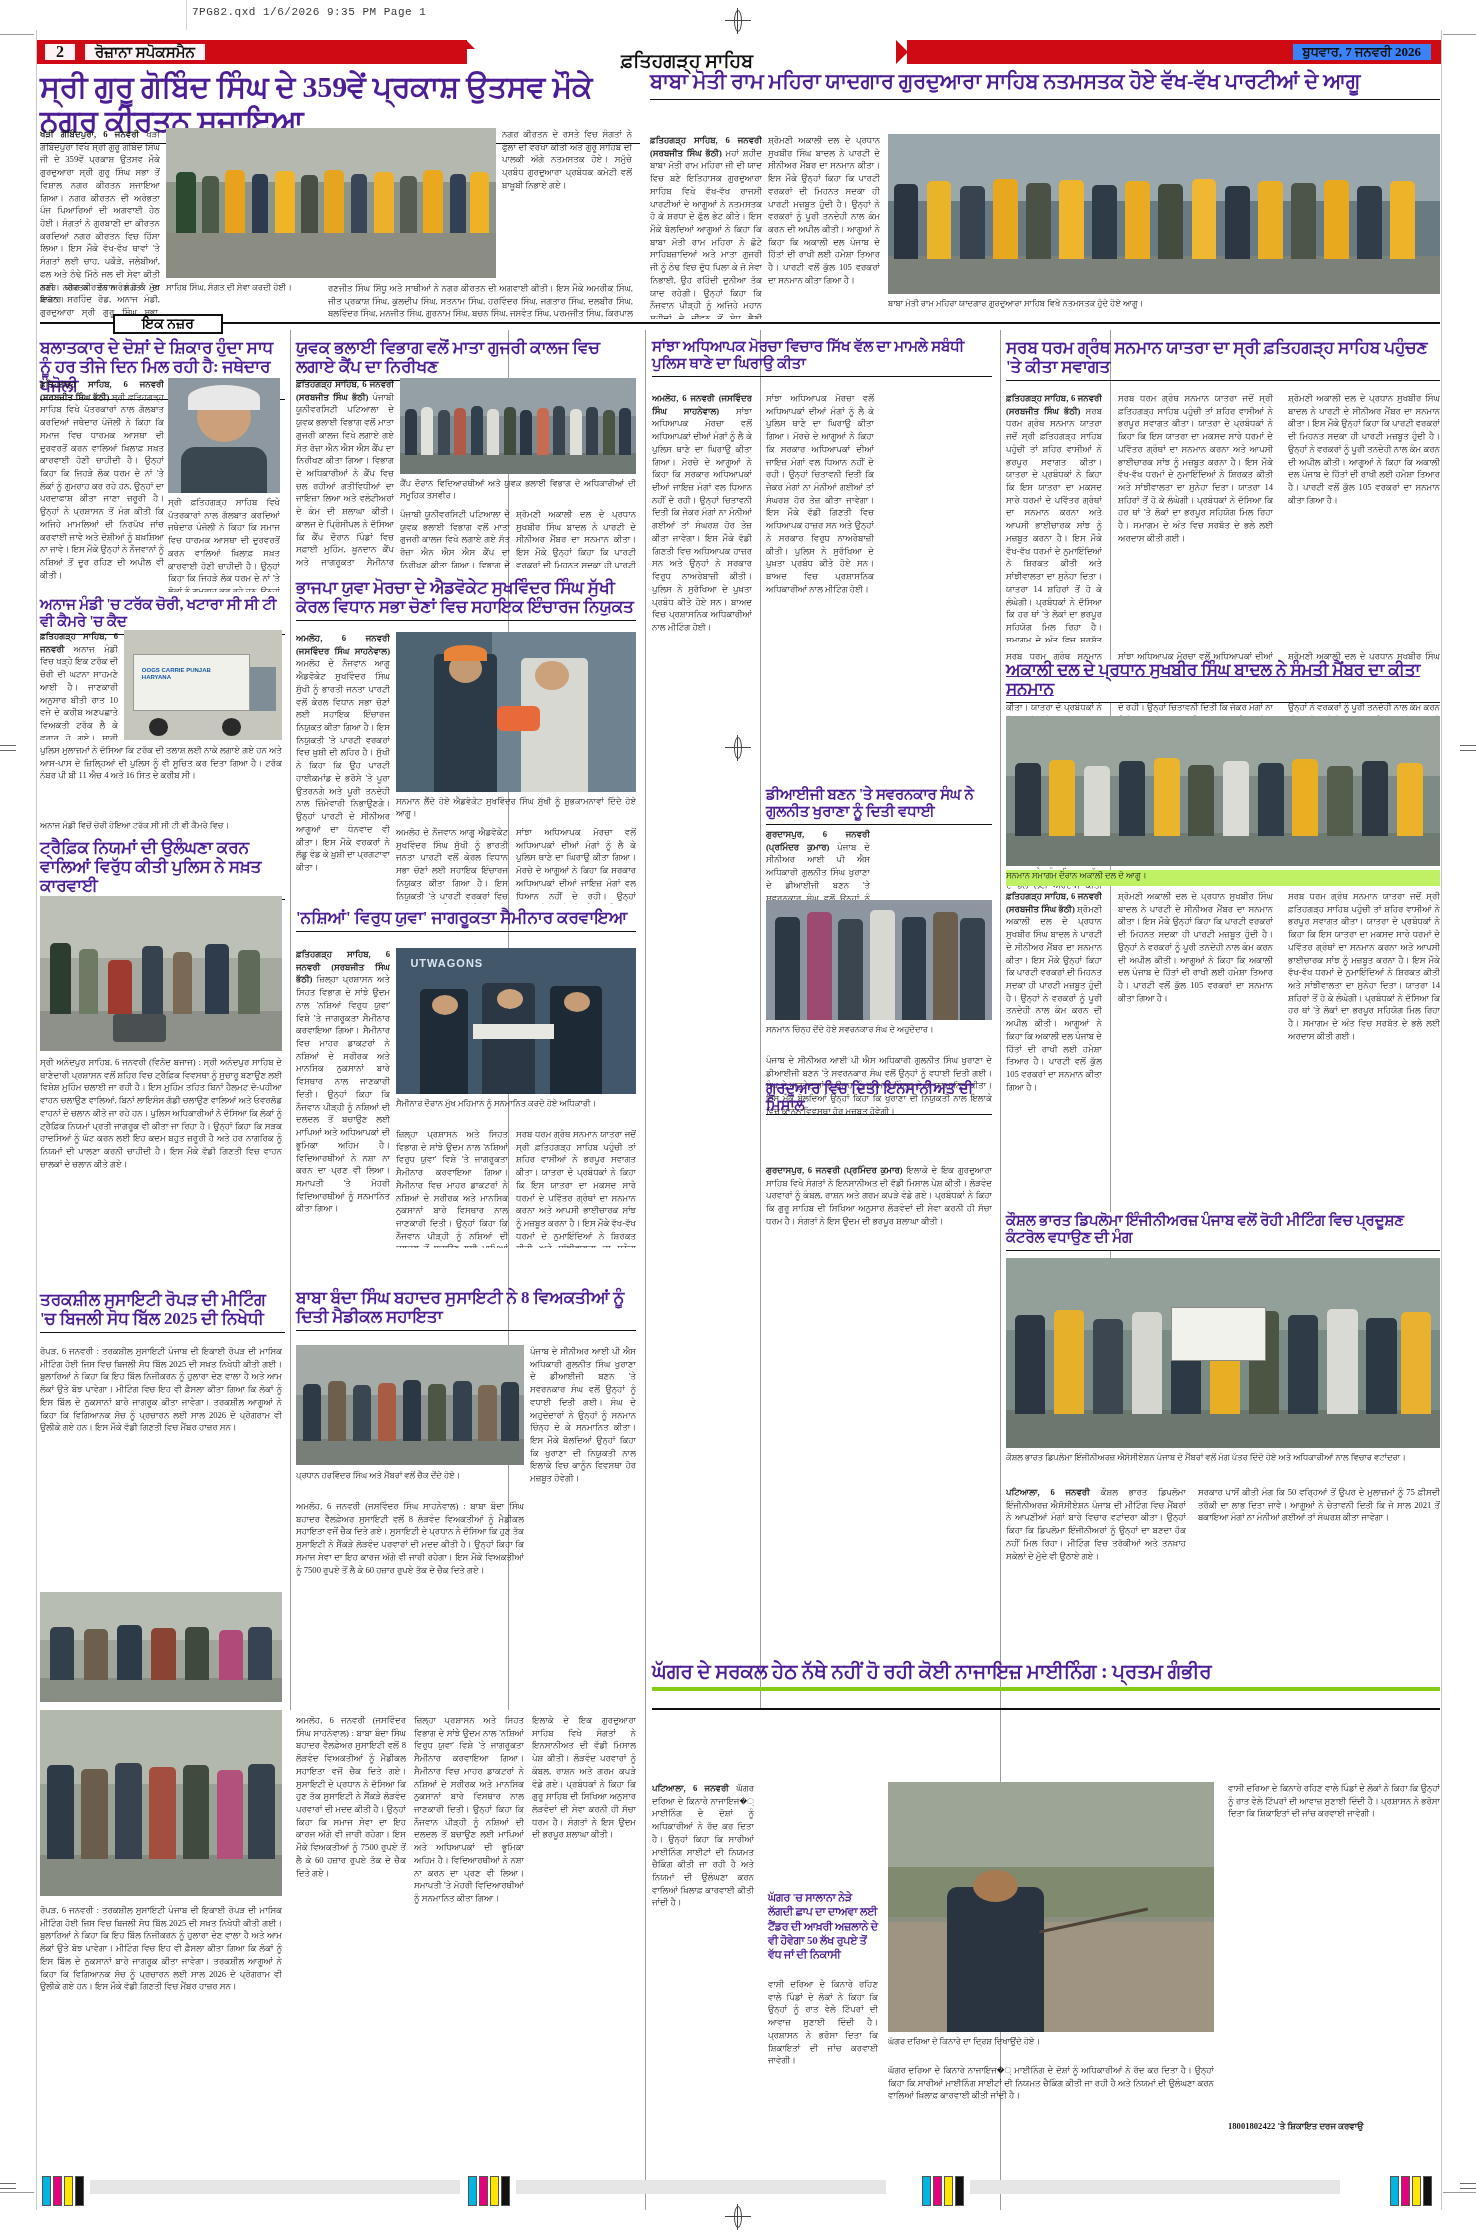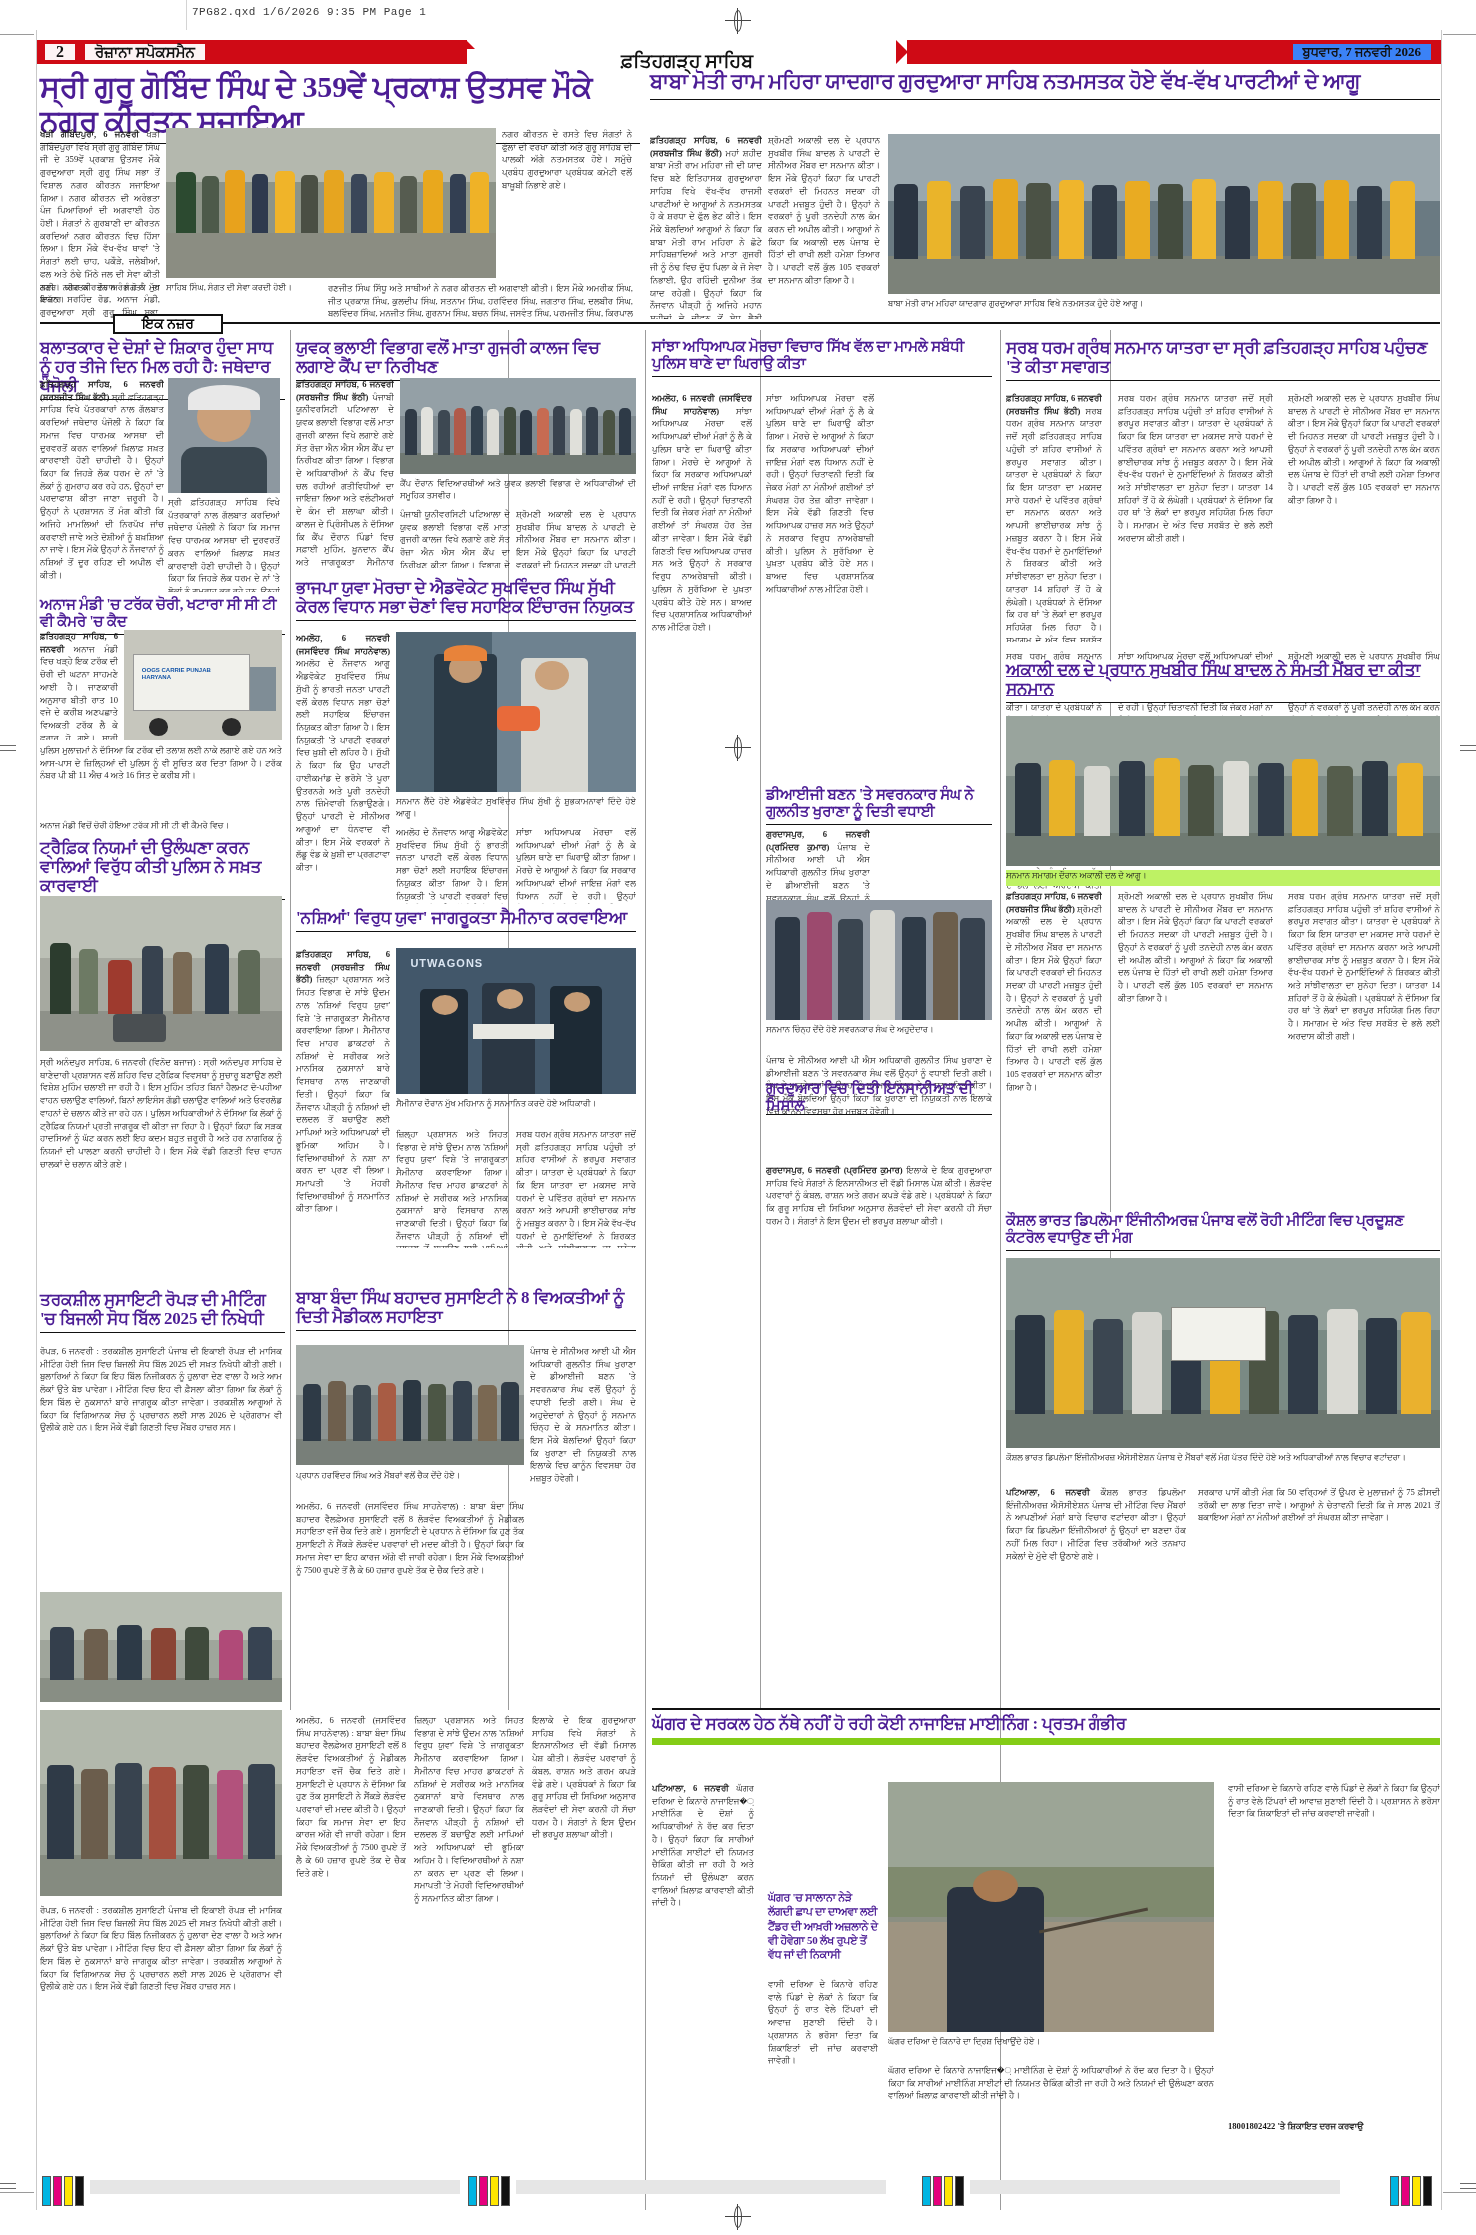--- a/index.html
+++ b/index.html
@@ -478,21 +478,21 @@
   <div style="position:absolute;left:38%;top:26%;width:22%;height:28%;background:#f2f2ec;border:1px solid #8a8a84;"></div>
 </div>
 <div class="caption" style="position:absolute; left:1006px; top:1452px; width:434px; height:30px; background:#fff; z-index:4;">ਕੌਸ਼ਲ ਭਾਰਤ ਡਿਪਲੋਮਾ ਇੰਜੀਨੀਅਰਜ਼ ਐਸੋਸੀਏਸ਼ਨ ਪੰਜਾਬ ਦੇ ਮੈਂਬਰਾਂ ਵਲੋਂ ਮੰਗ ਪੱਤਰ ਦਿੰਦੇ ਹੋਏ ਅਤੇ ਅਧਿਕਾਰੀਆਂ ਨਾਲ ਵਿਚਾਰ ਵਟਾਂਦਰਾ।</div>
 <div class="body-txt" style="position:absolute; left:1006px; top:1486px; width:180px; height:156px; background:#fff; z-index:4;">
   <b>ਪਟਿਆਲਾ, 6 ਜਨਵਰੀ</b>
   <span>ਕੌਸ਼ਲ ਭਾਰਤ ਡਿਪਲੋਮਾ ਇੰਜੀਨੀਅਰਜ਼ ਐਸੋਸੀਏਸ਼ਨ ਪੰਜਾਬ ਦੀ ਮੀਟਿੰਗ ਵਿਚ ਮੈਂਬਰਾਂ ਨੇ ਆਪਣੀਆਂ ਮੰਗਾਂ ਬਾਰੇ ਵਿਚਾਰ ਵਟਾਂਦਰਾ ਕੀਤਾ। ਉਨ੍ਹਾਂ ਕਿਹਾ ਕਿ ਡਿਪਲੋਮਾ ਇੰਜੀਨੀਅਰਾਂ ਨੂੰ ਉਨ੍ਹਾਂ ਦਾ ਬਣਦਾ ਹੱਕ ਨਹੀਂ ਮਿਲ ਰਿਹਾ। ਮੀਟਿੰਗ ਵਿਚ ਤਰੱਕੀਆਂ ਅਤੇ ਤਨਖ਼ਾਹ ਸਕੇਲਾਂ ਦੇ ਮੁੱਦੇ ਵੀ ਉਠਾਏ ਗਏ।</span>
 </div>
 <div class="body-txt" style="position:absolute; left:1198px; top:1486px; width:242px; height:156px; background:#fff; z-index:4;">ਸਰਕਾਰ ਪਾਸੋਂ ਕੀਤੀ ਮੰਗ ਕਿ 50 ਵਰ੍ਹਿਆਂ ਤੋਂ ਉਪਰ ਦੇ ਮੁਲਾਜ਼ਮਾਂ ਨੂੰ 75 ਫ਼ੀਸਦੀ ਤਰੱਕੀ ਦਾ ਲਾਭ ਦਿਤਾ ਜਾਵੇ। ਆਗੂਆਂ ਨੇ ਚੇਤਾਵਨੀ ਦਿਤੀ ਕਿ ਜੇ ਸਾਲ 2021 ਤੋਂ ਬਕਾਇਆ ਮੰਗਾਂ ਨਾ ਮੰਨੀਆਂ ਗਈਆਂ ਤਾਂ ਸੰਘਰਸ਼ ਕੀਤਾ ਜਾਵੇਗਾ।</div>
 
 <div class="hrule-thick" style="left:652px; top:1708px; width:788px;"></div>
-<div class="hl" style="position:absolute; left:652px; top:1714px; width:788px; font-size:17px; padding-bottom:5px; border-bottom:7px solid #84cc16;">ਘੱਗਰ ਦੇ ਸਰਕਲ ਹੇਠ ਨੱਥੇ ਨਹੀਂ ਹੋ ਰਹੀ ਕੋਈ ਨਾਜਾਇਜ਼ ਮਾਈਨਿੰਗ : ਪ੍ਰਤਮ ਗੰਭੀਰ</div>
+<div class="hl" style="position:absolute; left:652px; top:1660px; width:788px; font-size:20px; padding-bottom:5px; border-bottom:4px solid #84cc16;">ਘੱਗਰ ਦੇ ਸਰਕਲ ਹੇਠ ਨੱਥੇ ਨਹੀਂ ਹੋ ਰਹੀ ਕੋਈ ਨਾਜਾਇਜ਼ ਮਾਈਨਿੰਗ : ਪ੍ਰਤਮ ਗੰਭੀਰ</div>
 <div class="body-txt" style="position:absolute; left:652px; top:1782px; width:102px; height:390px;">
   <b>ਪਟਿਆਲਾ, 6 ਜਨਵਰੀ</b>
   <span>ਘੱਗਰ ਦਰਿਆ ਦੇ ਕਿਨਾਰੇ ਨਾਜਾਇਜ�਼ ਮਾਈਨਿੰਗ ਦੇ ਦੋਸ਼ਾਂ ਨੂੰ ਅਧਿਕਾਰੀਆਂ ਨੇ ਰੱਦ ਕਰ ਦਿਤਾ ਹੈ। ਉਨ੍ਹਾਂ ਕਿਹਾ ਕਿ ਸਾਰੀਆਂ ਮਾਈਨਿੰਗ ਸਾਈਟਾਂ ਦੀ ਨਿਯਮਤ ਚੈਕਿੰਗ ਕੀਤੀ ਜਾ ਰਹੀ ਹੈ ਅਤੇ ਨਿਯਮਾਂ ਦੀ ਉਲੰਘਣਾ ਕਰਨ ਵਾਲਿਆਂ ਖ਼ਿਲਾਫ਼ ਕਾਰਵਾਈ ਕੀਤੀ ਜਾਂਦੀ ਹੈ।</span>
 </div>
 <div class="hl" style="position:absolute; left:768px; top:1890px; width:110px; font-size:11px; line-height:1.3;">ਘੱਗਰ 'ਚ ਸਾਲਾਨਾ ਨੇੜੇ ਲੱਗਦੀ ਛਾਪ ਦਾ ਦਾਅਵਾ ਲਈ ਟੈਂਡਰ ਦੀ ਆਖ਼ਰੀ ਅਜ਼ਲਾਨੇ ਦੇ ਵੀ ਹੋਵੇਗਾ 50 ਲੱਖ ਰੁਪਏ ਤੋਂ ਵੱਧ ਜਾਂ ਦੀ ਨਿਕਾਸੀ</div>
 <div class="body-txt" style="position:absolute; left:768px; top:1978px; width:110px; height:196px;">ਵਾਸੀ ਦਰਿਆ ਦੇ ਕਿਨਾਰੇ ਰਹਿਣ ਵਾਲੇ ਪਿੰਡਾਂ ਦੇ ਲੋਕਾਂ ਨੇ ਕਿਹਾ ਕਿ ਉਨ੍ਹਾਂ ਨੂੰ ਰਾਤ ਵੇਲੇ ਟਿੱਪਰਾਂ ਦੀ ਆਵਾਜ਼ ਸੁਣਾਈ ਦਿੰਦੀ ਹੈ। ਪ੍ਰਸ਼ਾਸਨ ਨੇ ਭਰੋਸਾ ਦਿਤਾ ਕਿ ਸ਼ਿਕਾਇਤਾਂ ਦੀ ਜਾਂਚ ਕਰਵਾਈ ਜਾਵੇਗੀ।</div>
 <div class="photo" style="left:888px; top:1782px; width:326px; height:250px;">
   <div style="position:absolute;inset:0;background:#8b8f82;"></div>
   <div style="position:absolute;left:0;top:0;width:100%;height:38%;background:#9ca596;"></div>
   <div style="position:absolute;left:0;top:34%;width:100%;height:20%;background:#7f8a6e;"></div>

